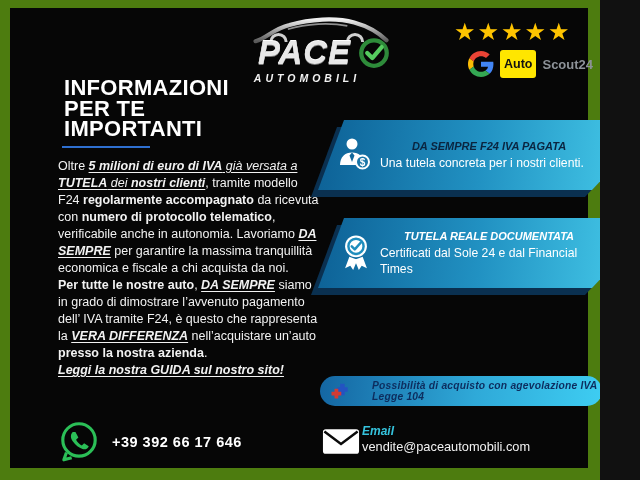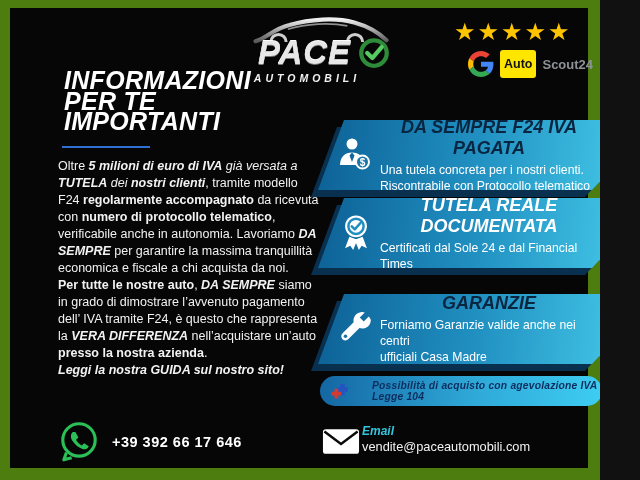--- a/index.html
+++ b/index.html
@@ -20,40 +20,40 @@
         font-size:10.5px;font-style:italic;font-weight:600;letter-spacing:4px;}
 
   
   .stars{position:absolute;left:444px;top:10px;font-family:"DejaVu Sans",sans-serif;
         font-size:24px;letter-spacing:2px;color:#ffc400;}
   .google-row{position:absolute;left:458px;top:42px;display:flex;align-items:center;gap:6px;}
   .auto-badge{background:#ffe600;color:#111;font-weight:800;font-size:12.5px;padding:7px 4px;border-radius:3px;text-align:center;}
   .scout{color:#8d9298;font-weight:600;font-size:13px;}
 
   
-  .heading{position:absolute;left:54px;top:62px;color:#fff;font-size:25px;line-height:20.5px;
-        font-weight:800;font-style:italic;letter-spacing:.3px;}
+  .heading{position:absolute;left:54px;top:70px;color:#fff;font-size:22px;line-height:20.5px;
+        font-weight:800;letter-spacing:.3px;}
   .heading-underline{position:absolute;left:52px;top:138px;width:88px;height:2px;background:#2e6fd0;}
   .copy{position:absolute;left:48px;top:150px;width:262px;color:#f2f2f2;font-size:12.5px;line-height:17px;}
   .copy p{margin:0;}
   .b{font-weight:bold;}
   .i{font-style:italic;}
-  .u{text-underline-offset:2px;}
+  .u{text-decoration:underline;text-underline-offset:2px;}
 
   
   .card{position:absolute;left:308px;width:310px;height:78px;}
   .card-shadow{position:absolute;left:-7px;top:7px;width:100%;height:70px;background:#0a3050;
         clip-path:polygon(26px 0,100% 0,100% 45%,calc(100% - 36px) 100%,0 100%);}
   .card-banner{position:absolute;left:0;top:0;width:100%;height:70px;
         background:linear-gradient(95deg,#0d6196 0%,#2191c2 52%,#44c8e8 100%);
         clip-path:polygon(26px 0,100% 0,100% 45%,calc(100% - 36px) 100%,0 100%);
         display:flex;align-items:center;padding-left:14px;box-sizing:border-box;}
   .card-icon{width:48px;flex:none;display:flex;align-items:center;justify-content:center;}
   .card-text{flex:1;padding-right:30px;}
-  .card-title{font-weight:800;font-style:italic;font-size:18px;color:#0a2540;text-align:center;margin-bottom:3px;}
+  .card-title{font-weight:800;font-style:italic;font-size:11px;color:#0a2540;text-align:center;margin-bottom:3px;}
   .card-title.light{color:#fff;}
   .card-line{color:#fff;font-size:12.2px;line-height:16px;}
 
   
   .pill{position:absolute;left:310px;top:368px;width:282px;height:30px;border-radius:15px;
         background:linear-gradient(95deg,#1466a2 0%,#2fa9d8 55%,#3ecdf2 100%);
         display:flex;align-items:center;padding-left:10px;box-sizing:border-box;gap:24px;}
   .pill-label{font-size:10.3px;font-weight:800;font-style:italic;color:#0d2d5e;letter-spacing:.2px;}
 
   
@@ -125,60 +125,43 @@
             <circle cx="16" cy="9" r="5.5" fill="#fff"></circle>
             <path d="M4 30 c0-8 5-12.5 12-12.5 c7 0 12 4.5 12 12.5 z" fill="#fff"></path>
             <path d="M16 17.5 l-2.5 3 2.5 6.5 2.5-6.5 z" fill="#10679b"></path>
             <circle cx="26.5" cy="27" r="6.5" fill="#1a76a8" stroke="#fff" stroke-width="2"></circle>
             <text x="26.5" y="30.5" font-size="10" fill="#fff" text-anchor="middle" font-weight="bold" font-family="Liberation Sans, sans-serif">$</text>
           </svg>
         </div>
         <div class="card-text">
           <div class="card-title">DA SEMPRE F24 IVA PAGATA</div>
           <div class="card-line">Una tutela concreta per i nostri clienti.</div>
-          <div class="card-line">Riscontrabile con Protocollo telematico</div>
         </div>
       </div>
     </div>
 
-    <div class="card" style="top:190px">
+    <div class="card" style="top:210px">
       <div class="card-shadow"></div>
       <div class="card-banner">
         <div class="card-icon">
           <svg width="38" height="40" viewBox="0 0 40 42">
             <path d="M13 25 l-4.5 12 5.5-2.5 3 4.5 4.5-11 z" fill="#fff"></path>
             <path d="M27 25 l4.5 12 -5.5-2.5 -3 4.5 -4.5-11 z" fill="#fff"></path>
             <circle cx="20" cy="14" r="11.5" fill="#fff"></circle>
             <circle cx="20" cy="14" r="8" fill="none" stroke="#1f8dbd" stroke-width="2.6"></circle>
             <path d="M15.5 14 l3.2 3.2 6.2-7" fill="none" stroke="#1f8dbd" stroke-width="2.6" stroke-linecap="round" stroke-linejoin="round"></path>
           </svg>
         </div>
         <div class="card-text">
           <div class="card-title light">TUTELA REALE DOCUMENTATA</div>
           <div class="card-line">Certificati dal Sole 24 e dal Financial Times</div>
         </div>
       </div>
     </div>
 
-    <div class="card" style="top:286px">
-      <div class="card-shadow"></div>
-      <div class="card-banner">
-        <div class="card-icon">
-          <svg width="36" height="36" viewBox="0 0 40 40">
-            <path fill="#fff" d="M36.5 10 a9.5 9.5 0 0 1 -12.6 8.9 L11.6 31.2 a4.6 4.6 0 1 1 -6.5 -6.5 L17.4 12.4 A9.5 9.5 0 0 1 29.8 1.6 l-5.6 5.6 4.4 4.4 5.6-5.6 a9.5 9.5 0 0 1 2.3 4z"></path>
-            <circle cx="8.3" cy="28" r="2" fill="#1a76a8"></circle>
-          </svg>
-        </div>
-        <div class="card-text">
-          <div class="card-title">GARANZIE</div>
-          <div class="card-line">Forniamo Garanzie valide anche nei centri</div>
-          <div class="card-line">ufficiali Casa Madre</div>
-        </div>
-      </div>
-    </div>
 
     <div class="pill">
       <svg class="pill-icon" width="22" height="22" viewBox="0 0 24 24">
         <path fill="#2453c2" d="M13.5 2.5h6v4.5h4v6h-4v4.5h-6v-4.5h-4v-6h4z"></path>
         <path fill="#d23b33" d="M6 9h5v4h4v5h-4v4H6v-4H2v-5h4z"></path>
       </svg>
       <span class="pill-label">Possibilità di acquisto con agevolazione IVA Legge 104</span>
     </div>
 
     <svg class="whatsapp" width="46" height="46" viewBox="0 0 44 44">

